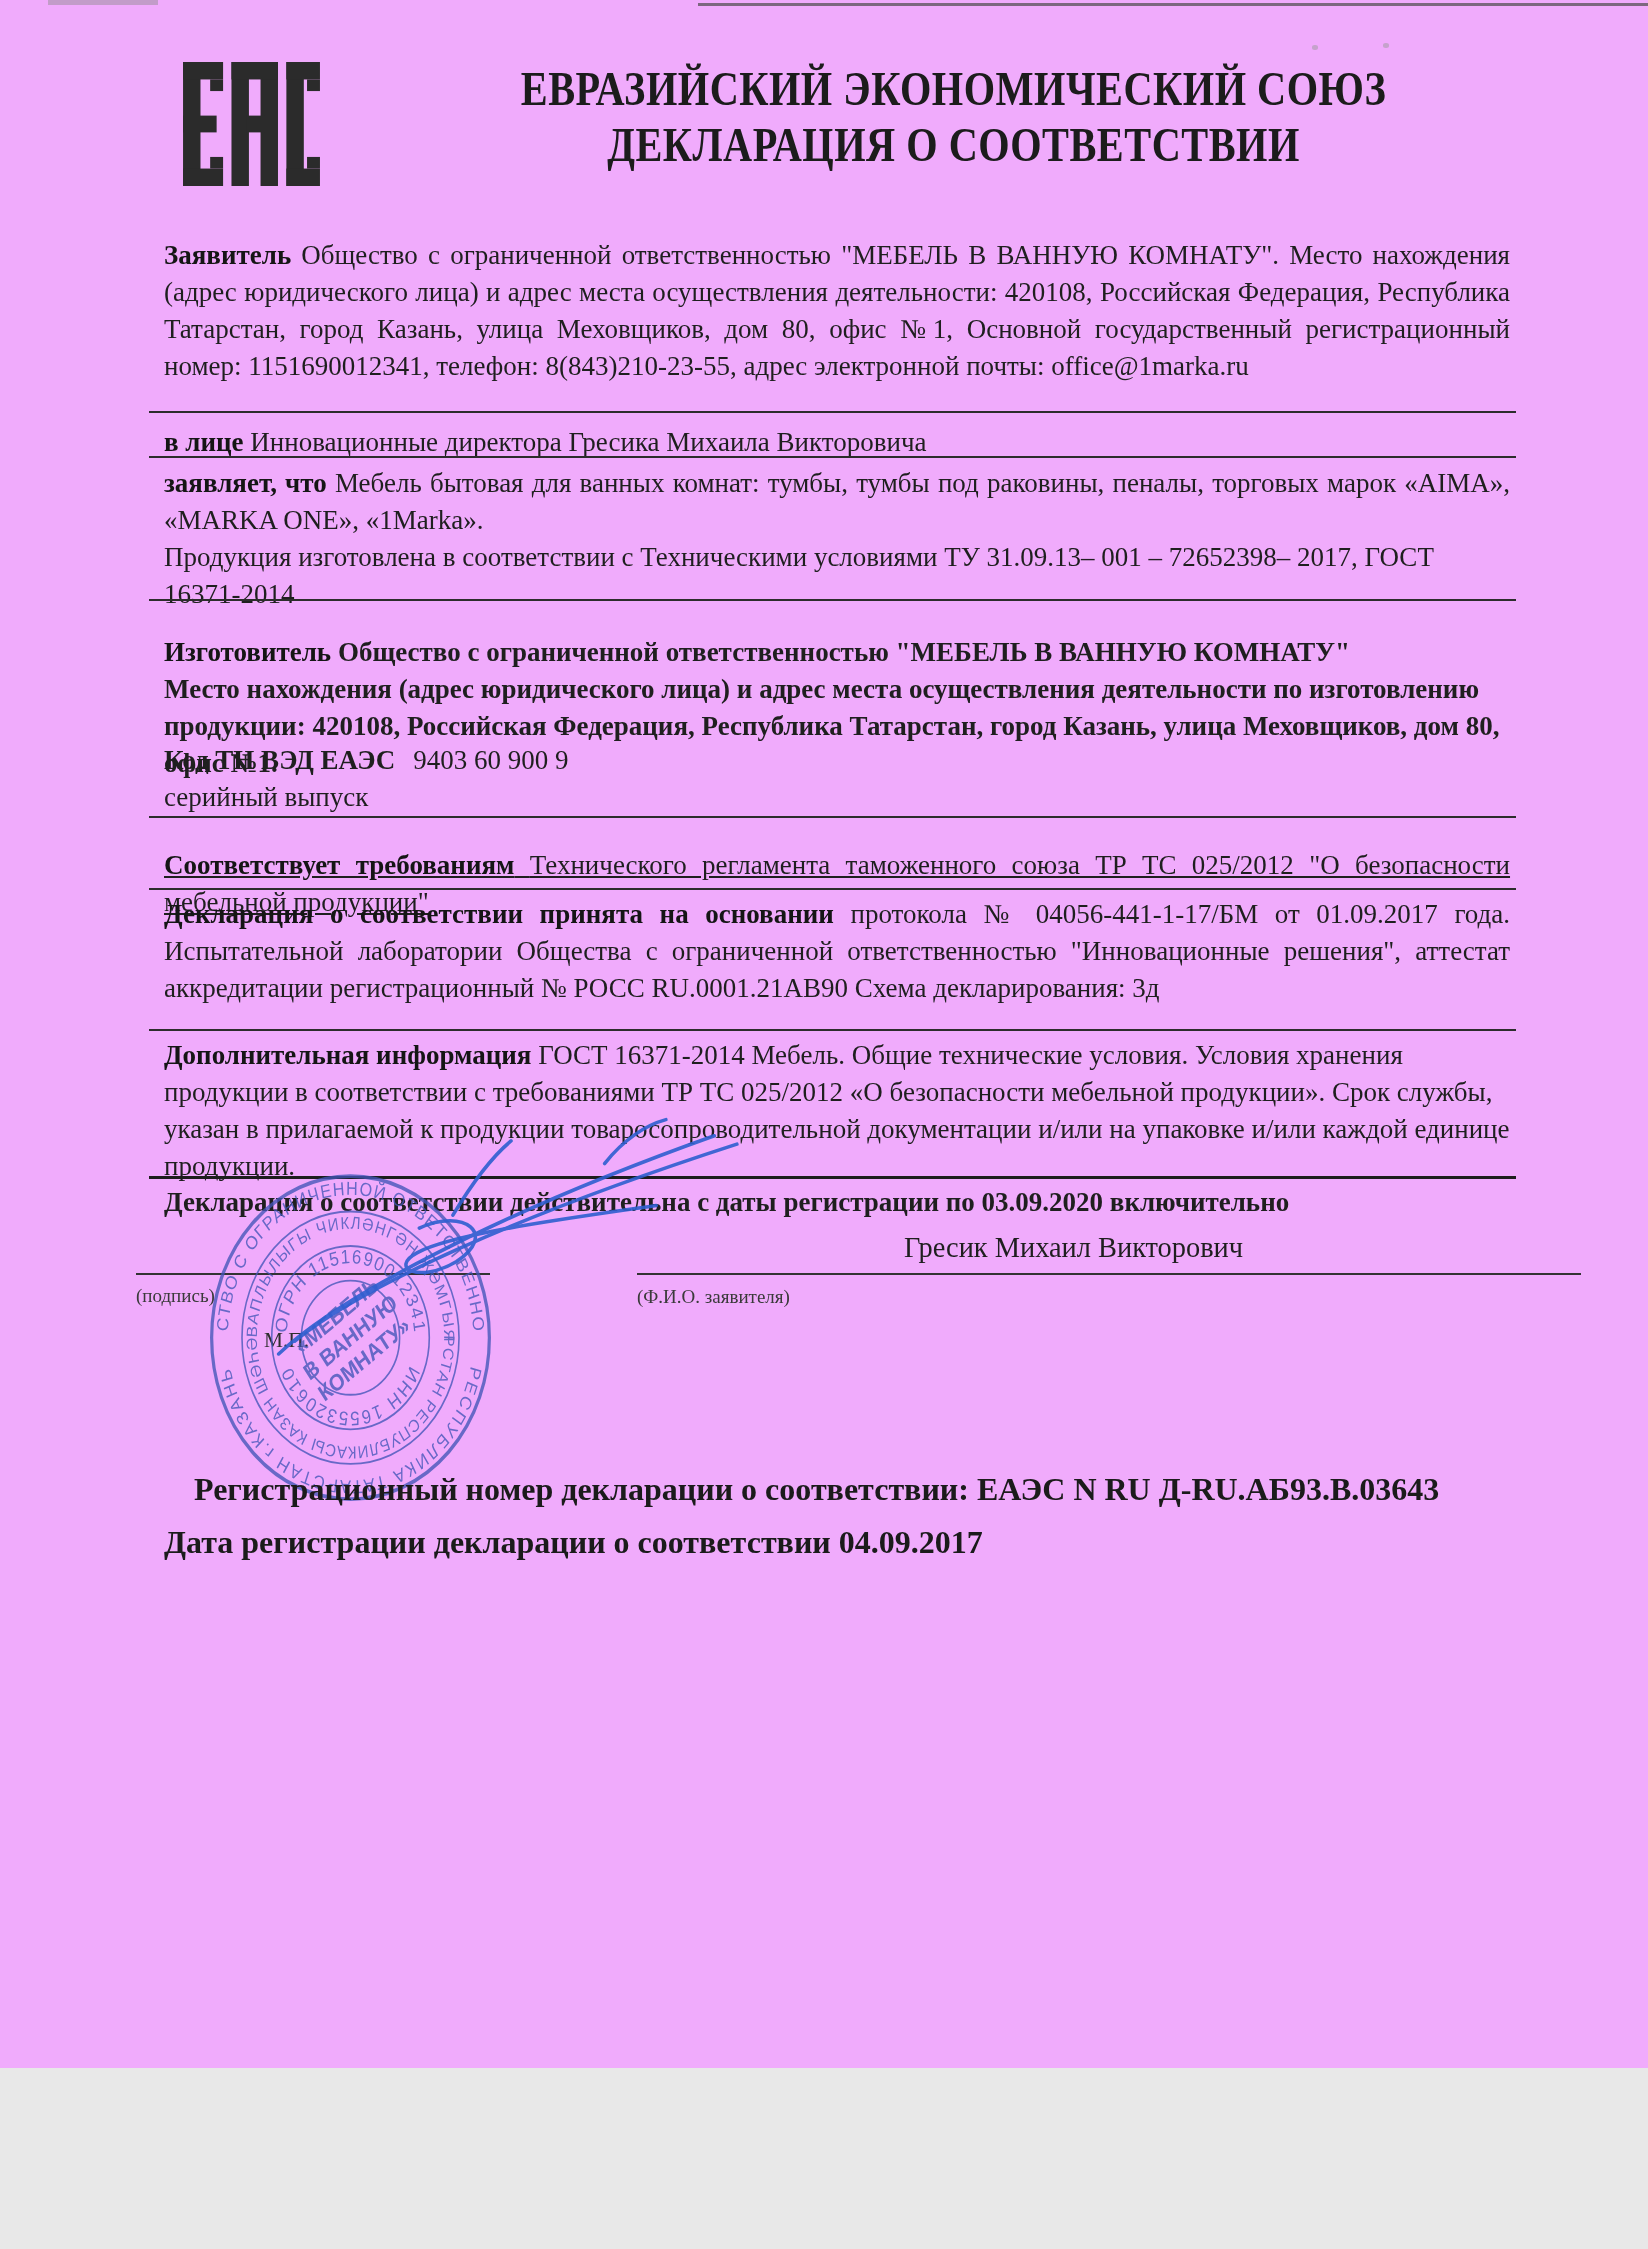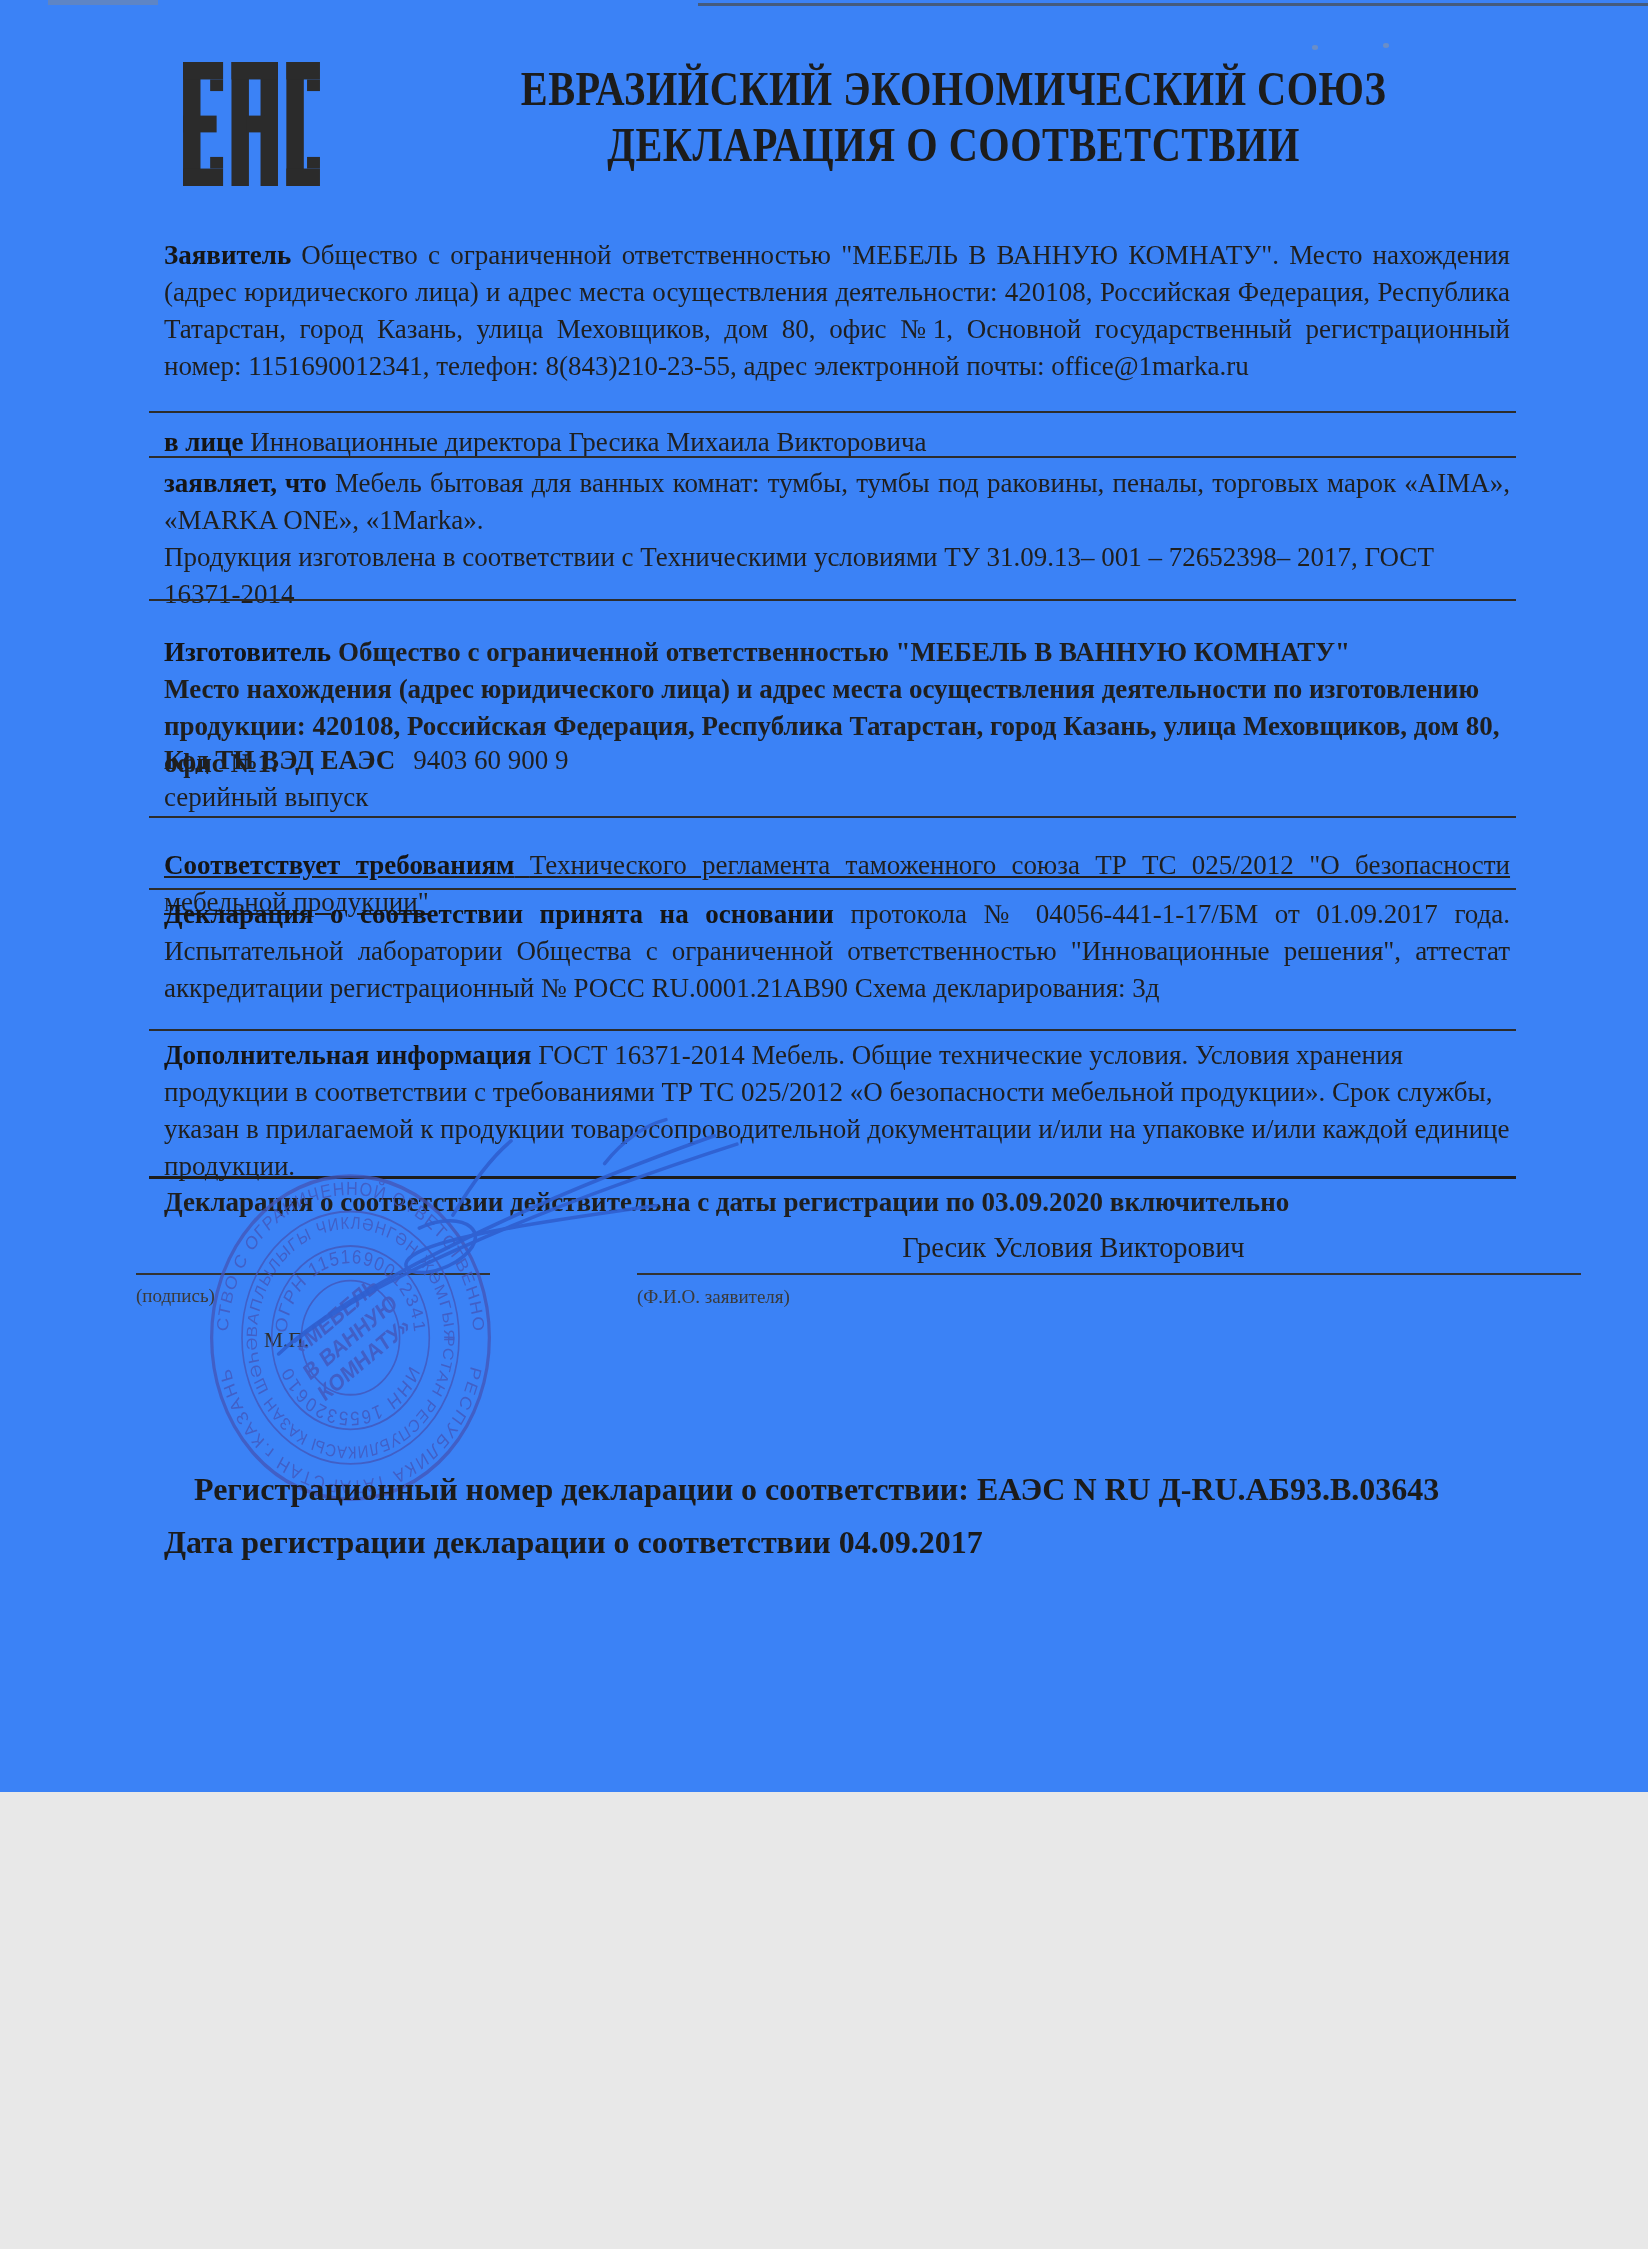--- a/index.html
+++ b/index.html
@@ -1,19 +1,19 @@
 <!DOCTYPE html>
 <html style="font-size:10.3px"><head>
 <meta charset="utf-8">
 <style>
   html,body{margin:0;padding:0;background:#e8e8e8;}
   .page{
     position:relative;
-    width:1648px;height:1792px;
-    background:#3b82f6;
+    width:1648px;height:2068px;
+    background:#f0abfc;
     font-family:"Liberation Serif","DejaVu Serif",serif;
     color:#1f1f1f;
     overflow:hidden;
   }
   
   .eac-logo{position:absolute;left:183px;top:62px;width:137px;height:124px;}
   .doc-title{
     position:absolute;left:401px;top:61px;width:1105px;
     text-align:center;font-weight:bold;font-size:48px;line-height:56px;
     transform:scaleX(.84);transform-origin:50% 0;
@@ -134,21 +134,21 @@
   <div class="rule" style="top:1029px;"></div>
 
   <div class="sec" style="top:1037px;">
     <p><b>Дополнительная информация</b>  <span>ГОСТ 16371-2014 Мебель. Общие технические условия. Условия хранения продукции в соответствии с требованиями ТР ТС 025/2012 «О безопасности мебельной продукции». Срок службы, указан в прилагаемой к продукции товаросопроводительной документации и/или на упаковке и/или каждой единице продукции.</span></p>
   </div>
 
   <div class="rule thick" style="top:1176px;"></div>
 
   <div class="valid-line" style="top:1187px;">Декларация о соответствии действительна с даты регистрации  по 03.09.2020 включительно</div>
 
-  <div class="sig-name">Гресик Условия Викторович</div>
+  <div class="sig-name">Гресик Михаил Викторович</div>
   <div class="sig-line-left"></div>
   <div class="sig-line-right"></div>
   <div class="cap sign">(подпись)</div>
   <div class="cap fio">(Ф.И.О. заявителя)</div>
   <div class="mp">М.П.</div>
 
   <div class="seal">
     <svg width="323" height="352" viewBox="0 0 500 545">
       <defs>
         <path id="arc-out-top" d="M -190 0 A 190 190 0 1 1 190 0"></path>

